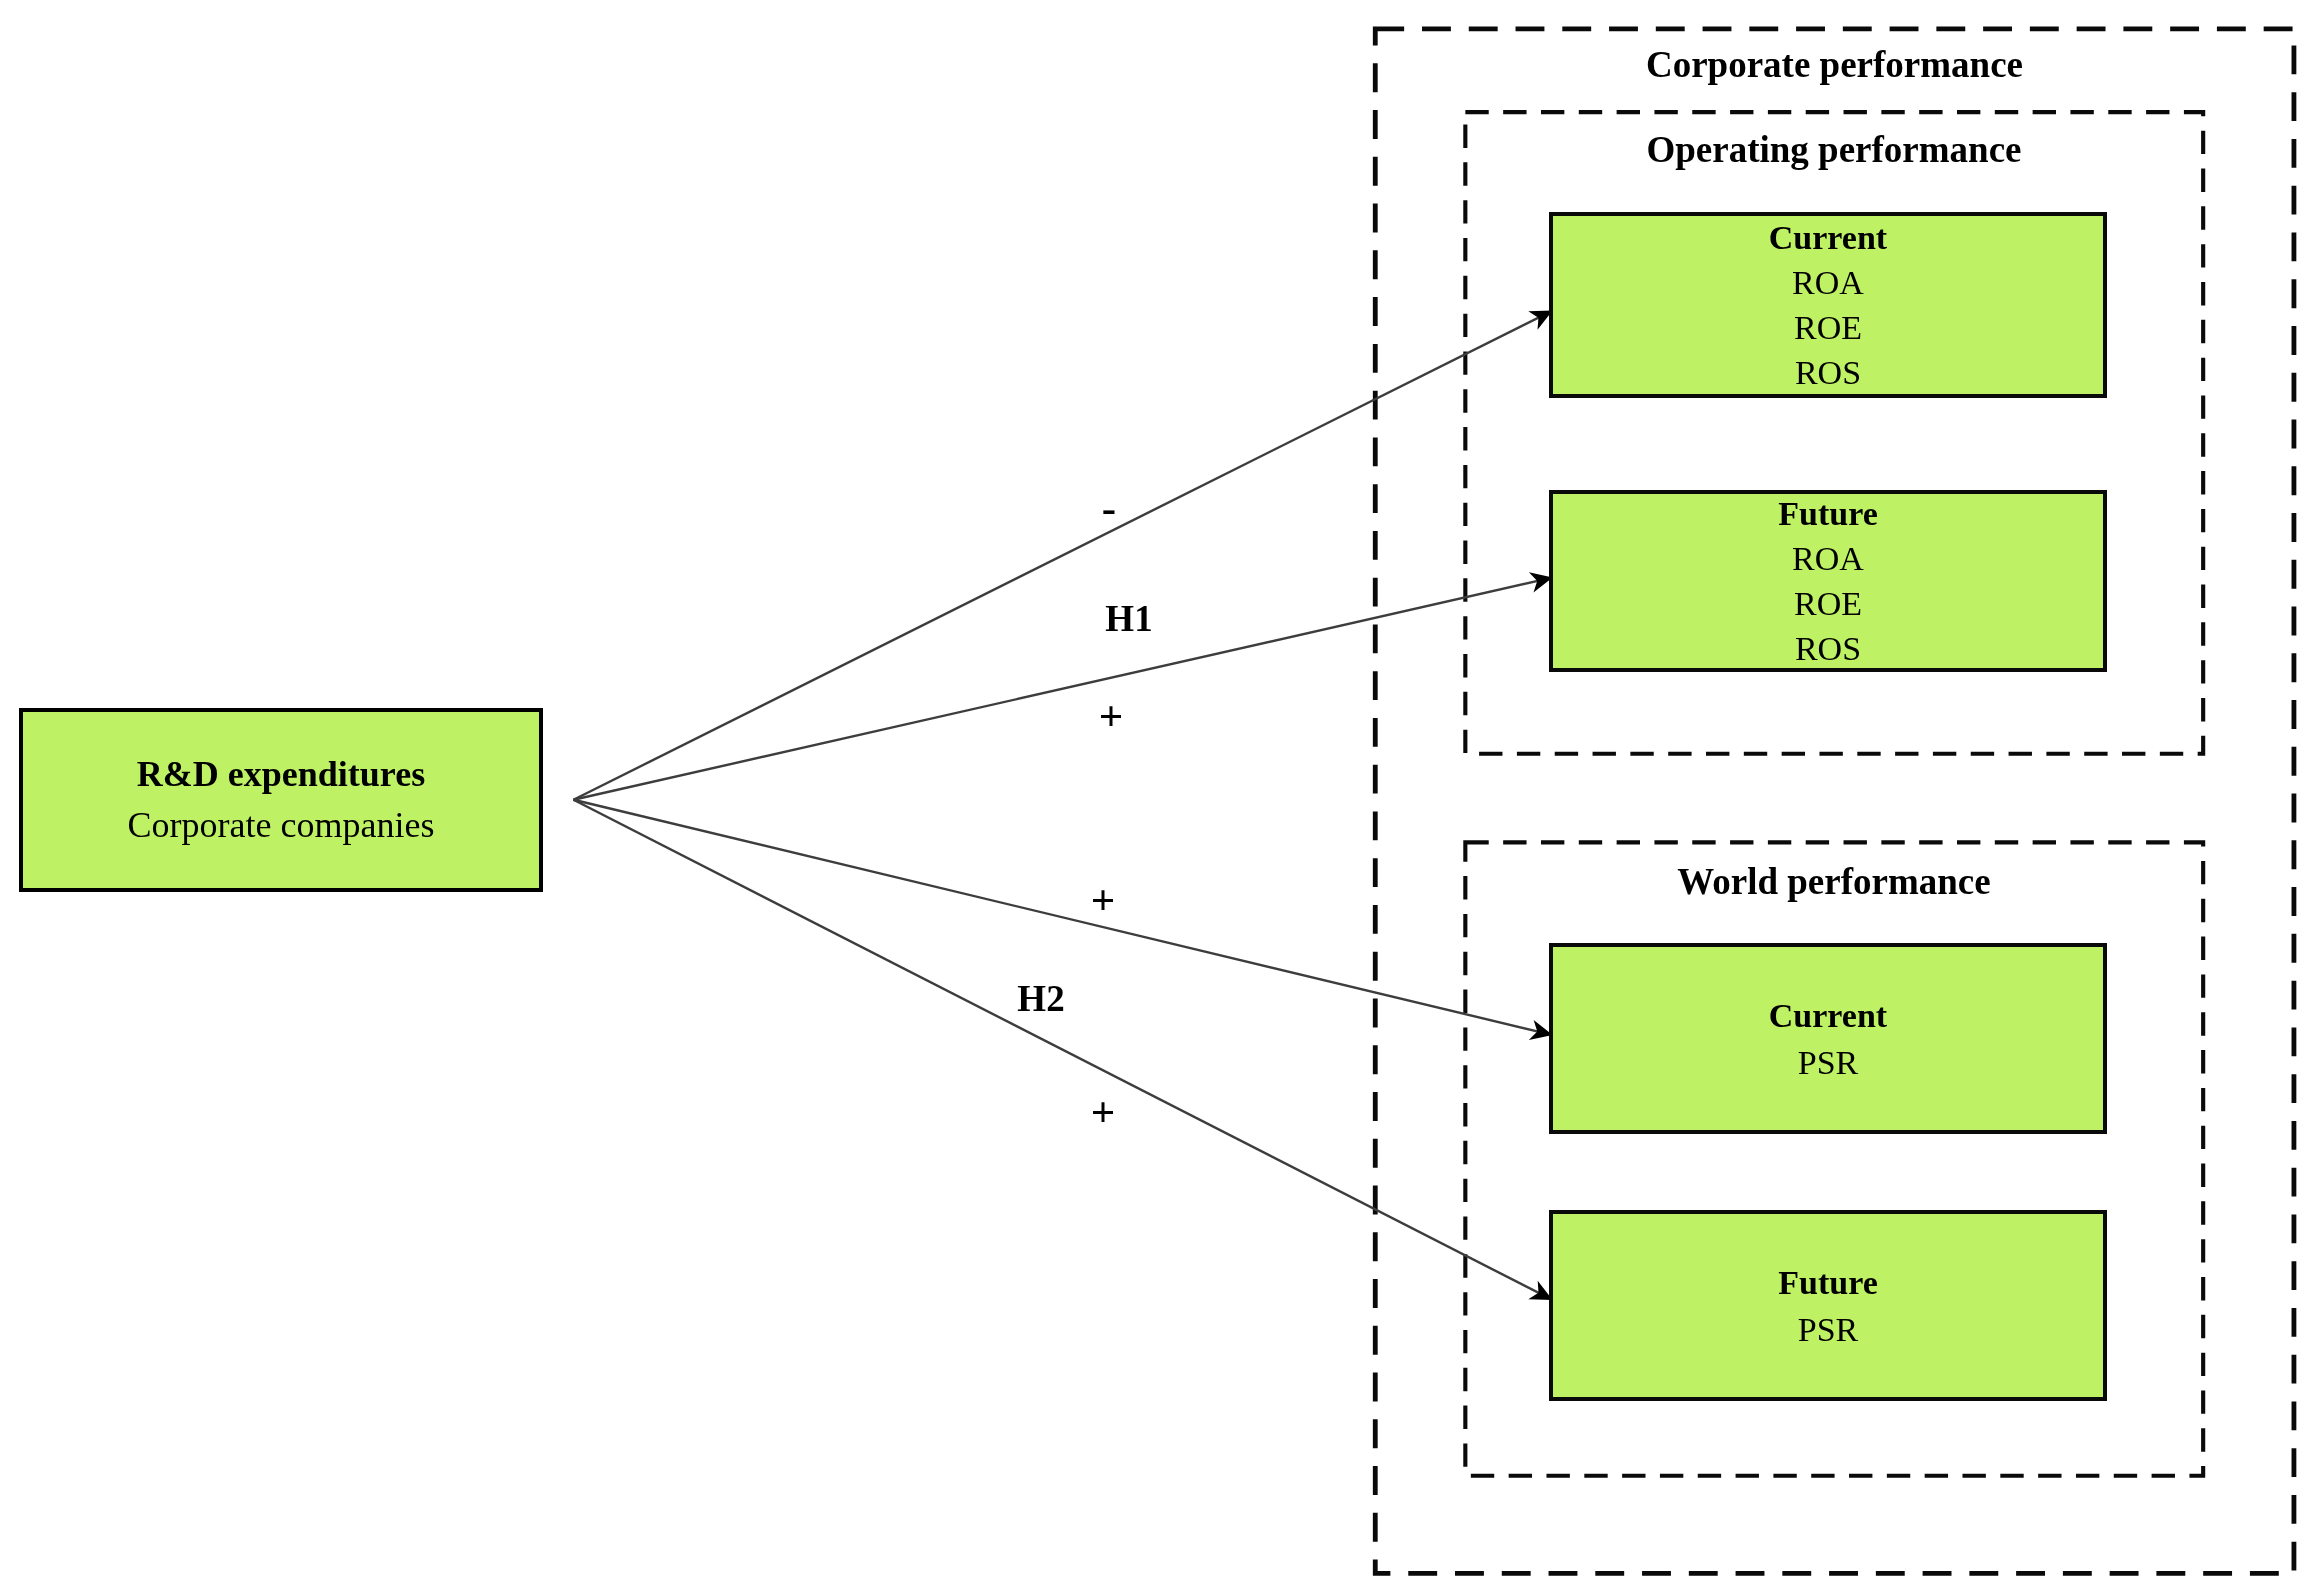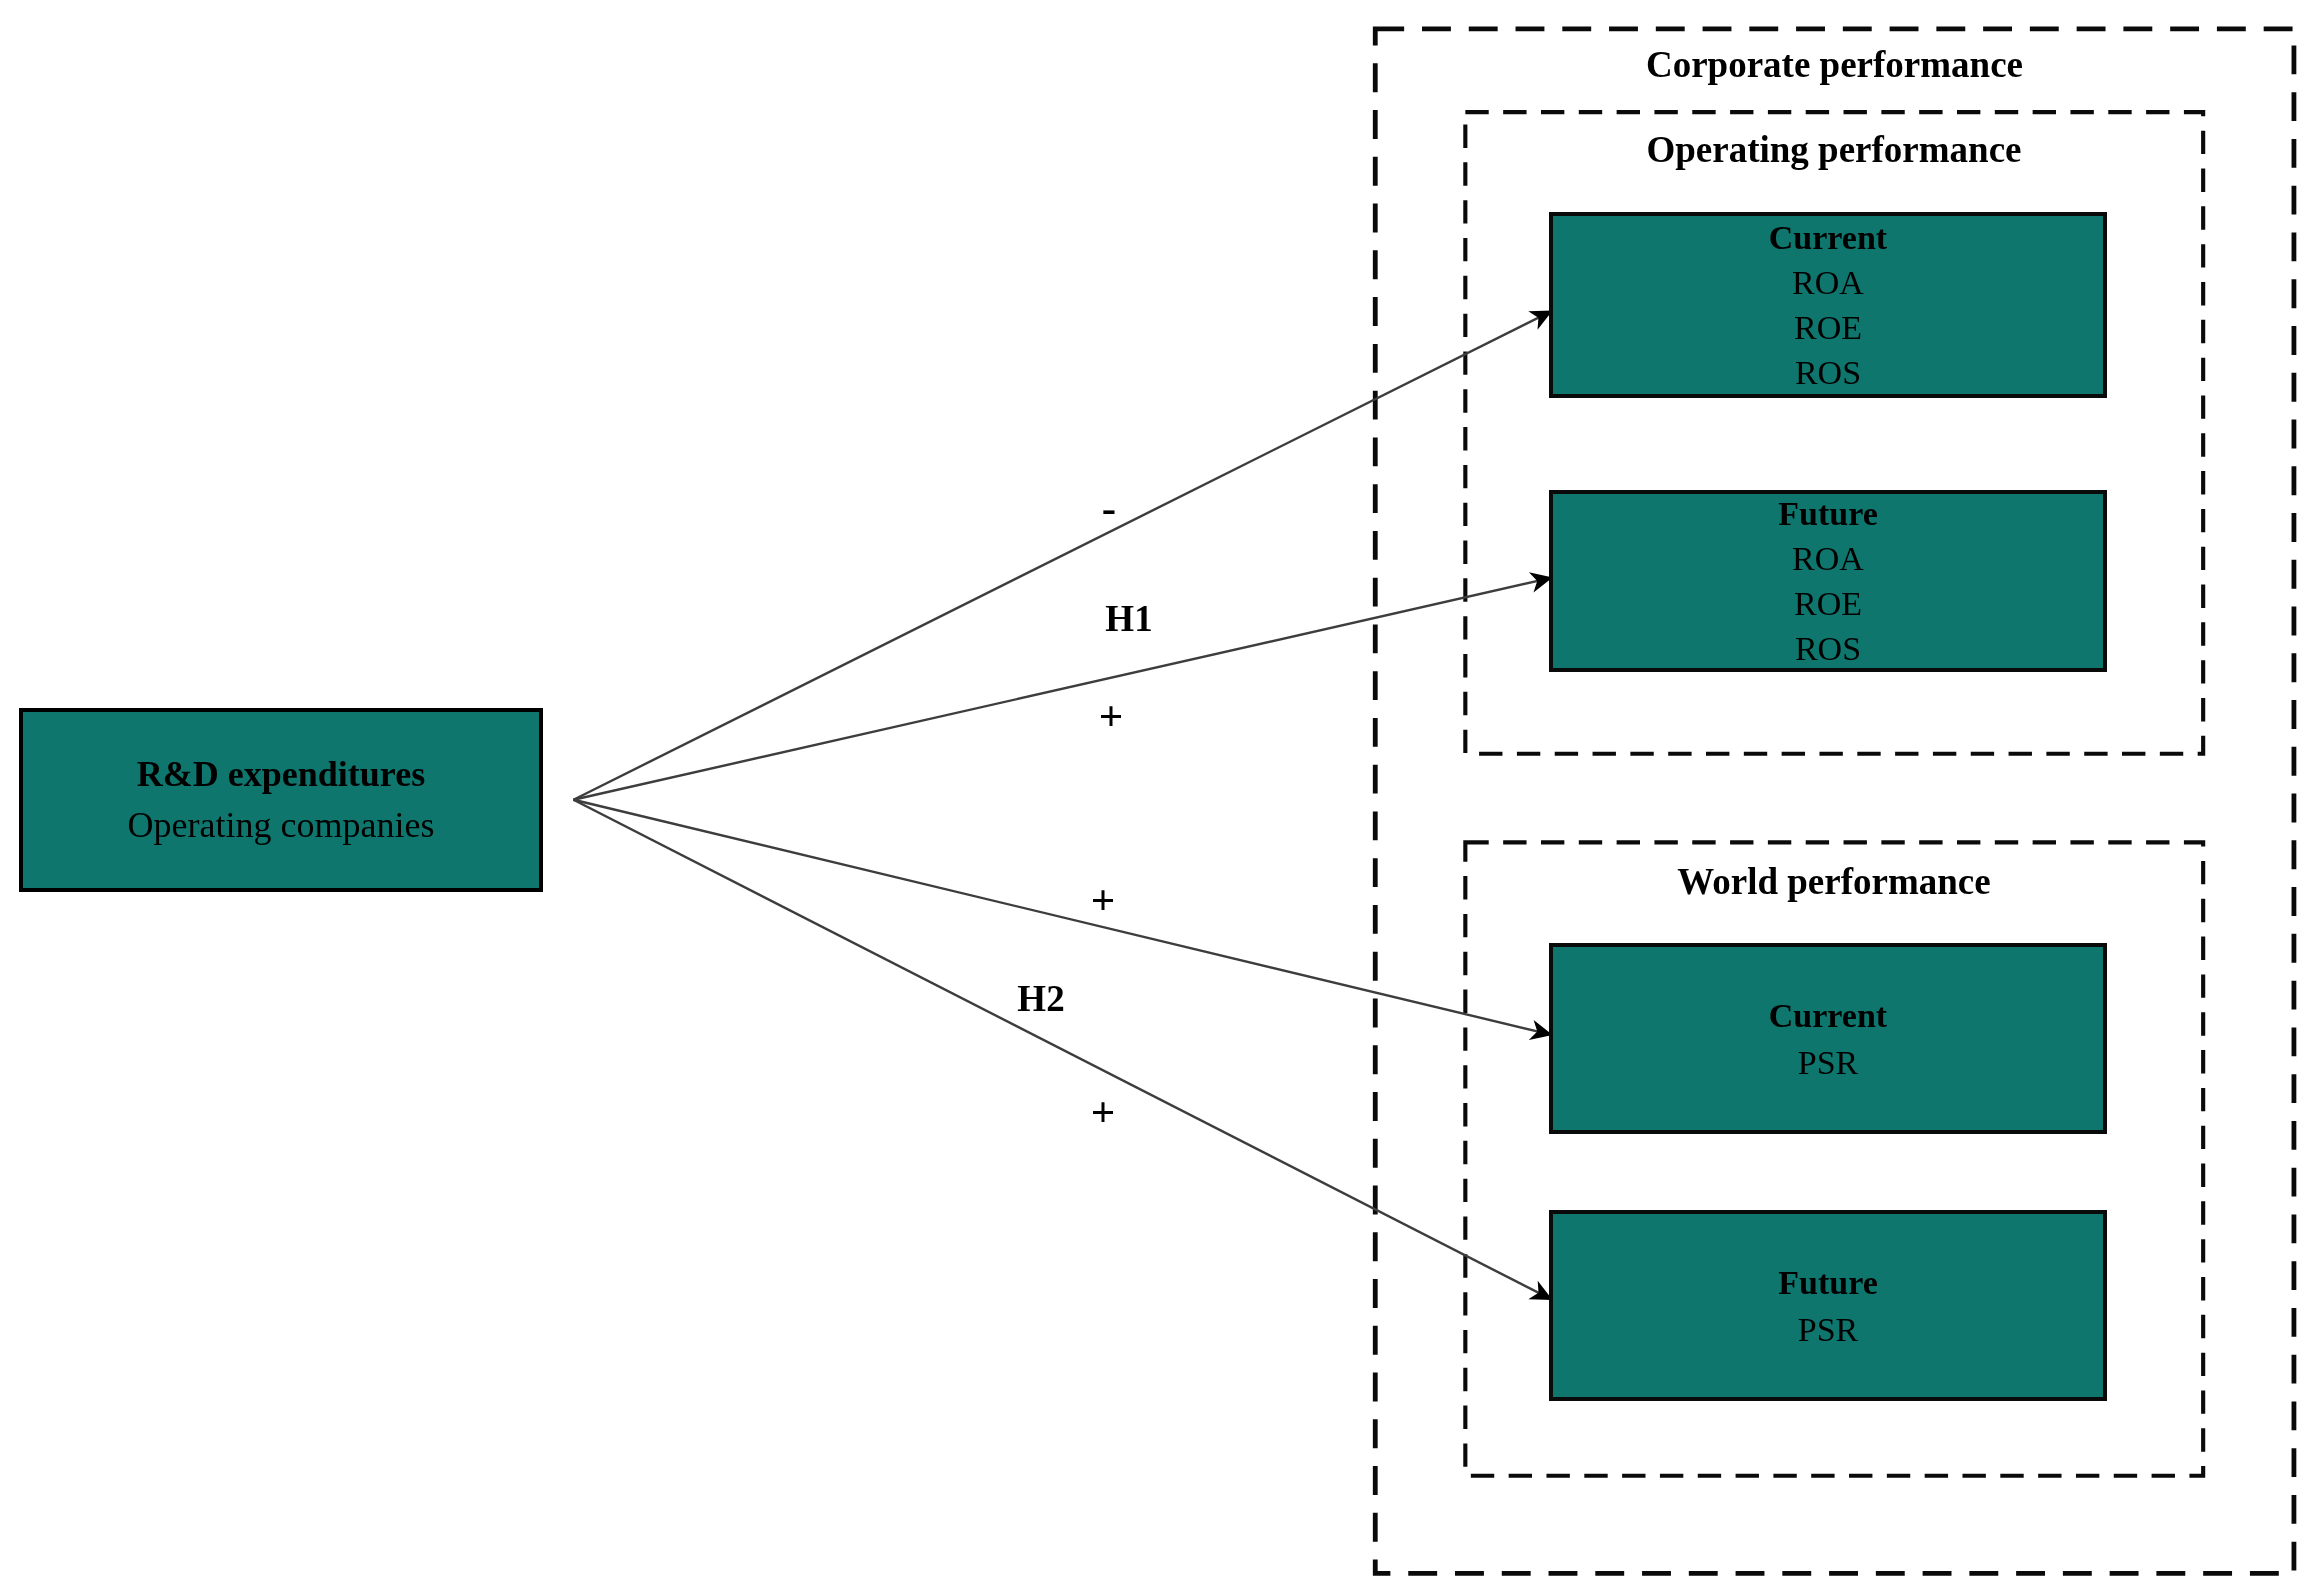--- a/index.html
+++ b/index.html
@@ -10,21 +10,21 @@
     background: #ffffff;
     font-family: "Liberation Serif", "DejaVu Serif", serif;
     color: #000000;
     overflow: hidden;
   }
   .layer { position: absolute; left: 0; top: 0; width: 2307px; height: 1592px; }
 
   .box {
     position: absolute;
     box-sizing: border-box;
-    background: #0f766e;
+    background: #bef264;
     display: flex;
     flex-direction: column;
     justify-content: center;
     align-items: center;
     text-align: center;
   }
   .source-box {
     left: 19px; top: 708px; width: 524px; height: 184px;
     border: 4.8px solid #000000;
     font-size: 36px; line-height: 51px;
@@ -83,21 +83,21 @@
     <rect x="2131" y="1225" width="1073" height="921" fill="none" stroke="#0a0a0a" stroke-width="6" stroke-dasharray="34 21"></rect>
 
     <line x1="834" y1="1163" x2="2257" y2="452" stroke="#3d3d3d" stroke-width="3.5" marker-end="url(#arrowhead)"></line>
     <line x1="834" y1="1163" x2="2257" y2="840" stroke="#3d3d3d" stroke-width="3.5" marker-end="url(#arrowhead)"></line>
     <line x1="834" y1="1163" x2="2257" y2="1505" stroke="#3d3d3d" stroke-width="3.5" marker-end="url(#arrowhead)"></line>
     <line x1="834" y1="1163" x2="2257" y2="1890" stroke="#3d3d3d" stroke-width="3.5" marker-end="url(#arrowhead)"></line>
   </svg>
 
   <div class="box source-box">
     <div class="bold">R&amp;D expenditures</div>
-    <div>Operating companies</div>
+    <div>Corporate companies</div>
   </div>
 
   <div class="group-title" id="operating-title">Operating performance</div>
   <div class="group-title" id="corporate-title">Corporate performance</div>
   <div class="group-title" id="market-title">World performance</div>
 
   <div class="box cell" id="current-roa">
     <div class="bold">Current</div>
     <div>ROA</div>
     <div>ROE</div>

